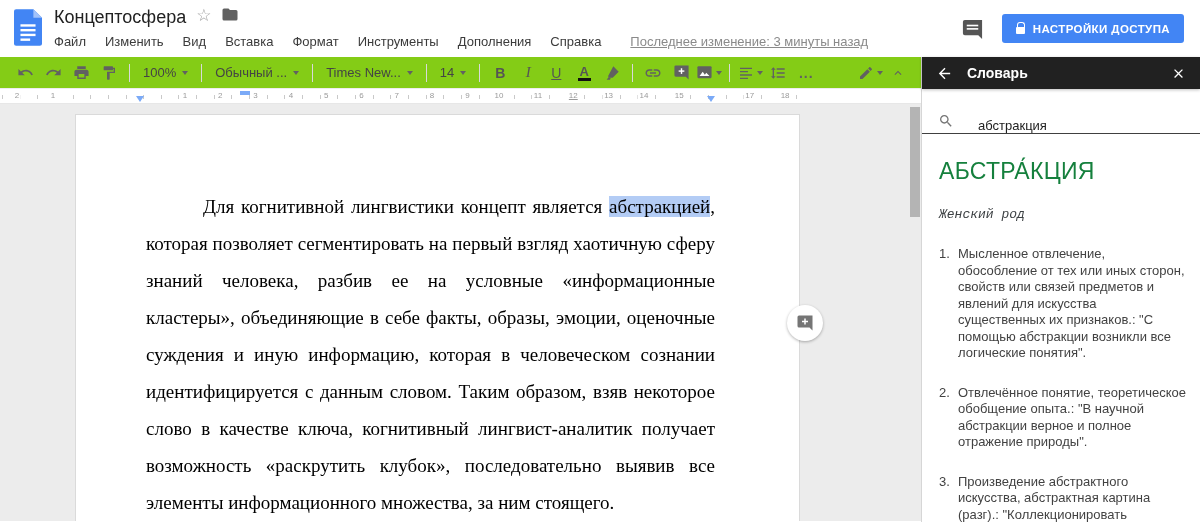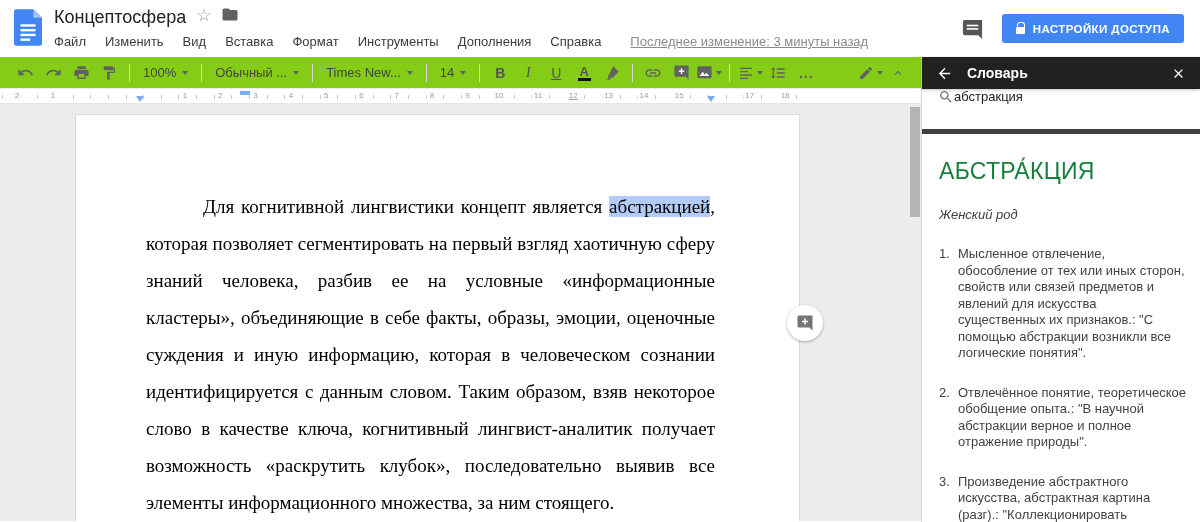--- a/index.html
+++ b/index.html
@@ -56,25 +56,25 @@
   .doc-text p { text-indent:57px; }
   .hl { background:var(--selection,#b3ccf5); }
   .add-comment-fab { position:absolute; left:787px; top:201px; width:36px; height:36px; border-radius:50%; background:#fff; box-shadow:0 1px 3px rgba(0,0,0,.3); display:flex; align-items:center; justify-content:center; cursor:pointer; }
   .doc-scrollbar { position:absolute; right:1px; top:3px; width:10px; height:110px; background:#b4b4b4; cursor:pointer; }
 
   
   .sidebar { position:absolute; left:921px; top:57px; width:279px; height:465px; background:#fff; border-left:1px solid #d6d6d6; }
   .sb-header { height:32px; background:var(--sidebar_header,#212121); display:flex; align-items:center; padding:0 14px; gap:14px; box-shadow:0 1px 3px rgba(0,0,0,.25); }
   .sb-title { color:#fff; font-size:14px; font-weight:bold; flex:1; }
   .sb-iconbtn { display:inline-flex; cursor:pointer; }
-  .sb-search { height:45px; display:flex; align-items:flex-start; gap:0; padding:0 16px; border-bottom:5px solid #404040; }
+  .sb-search { height:45px; display:flex; align-items:flex-end; gap:24px; padding:0 16px; border-bottom:1px solid #404040; }
   .sb-search input { border:none; outline:none; font-size:13px; color:#212121; flex:1; font-family:"Liberation Sans",sans-serif; background:transparent; }
   .sb-content { padding:24px 14px 0 17px; }
   .sb-word { font-size:23px; color:#15803d; letter-spacing:.3px; }
-  .sb-gender { font-size:13px; font-style:italic; color:#3c4043; margin-top:22px; }
+  .sb-gender { font-size:13px; font-style:italic; color:#3c4043; margin-top:22px;font-family:Liberation Mono, monospace; }
   .sb-defs { list-style:none; margin-top:24px; }
   .sb-defs li { display:flex; gap:5px; font-size:13px; line-height:16.5px; color:#424242; margin-bottom:23px; }
   .def-num { flex:0 0 14px; }
 </style>
 </head>
 <body>
 
 <div class="app">
 
   <div class="header">

